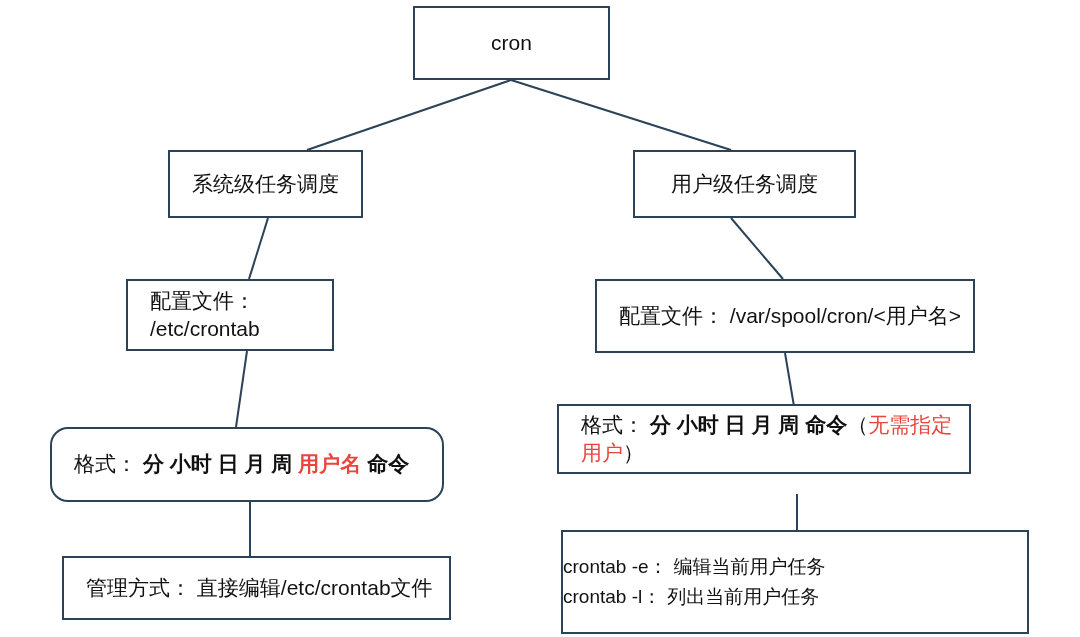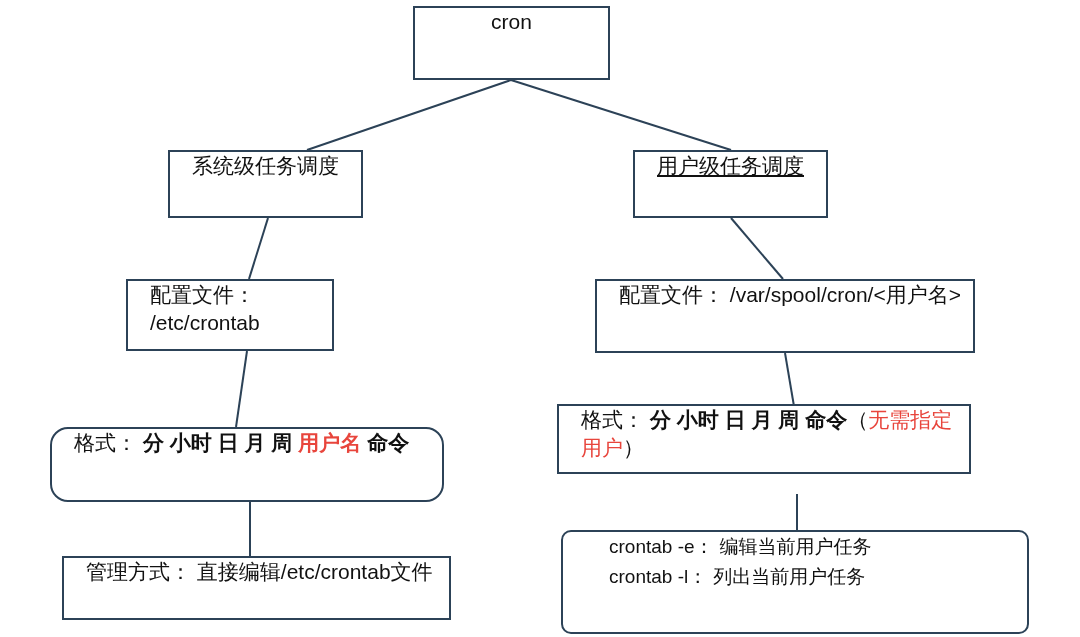--- a/index.html
+++ b/index.html
@@ -25,36 +25,34 @@
     width: 1080px;
     height: 637px;
     pointer-events: none;
   }
   .node {
     position: absolute;
     box-sizing: border-box;
     border: 2px solid #2c4257;
     background: #ffffff;
     display: flex;
-    align-items: flex-start;
+    align-items: center;
     color: #111111;
     line-height: 1.35;
   }
   .node.center {
     justify-content: center;
     text-align: center;
   }
   .node.leftpad {
     justify-content: flex-start;
     padding-left: 22px;
   }
   .node.listbox {
-    align-items: flex-start;
-    padding-left: 46px;
-    border-radius: 10px;
+    align-items: center;
   }
   .t-root { font-size: 21px; }
   .t-l2   { font-size: 21px; }
   .t-l3   { font-size: 21px; }
   .t-fmt  { font-size: 21px; }
   .t-mng  { font-size: 21px; }
   .t-list { font-size: 19px; }
 
   .bold { font-weight: bold; }
   .red  { color: #e8453c; }
@@ -92,21 +90,21 @@
   </svg>
 
   <div class="node center t-root" style="left:413px; top:6px; width:197px; height:74px;">
     <span>cron</span>
   </div>
 
   <div class="node center t-l2" style="left:168px; top:150px; width:195px; height:68px;">
     <span>系统级任务调度</span>
   </div>
 
-  <div class="node center t-l2" style="left:633px; top:150px; width:195px; height:68px;text-decoration:underline;">
+  <div class="node center t-l2" style="left:633px; top:150px; width:223px; height:68px;">
     <span>用户级任务调度</span>
   </div>
 
   <div class="node leftpad t-l3" style="left:126px; top:279px; width:208px; height:72px;">
     <span>配置文件： /etc/crontab</span>
   </div>
 
   <div class="node leftpad t-l3" style="left:595px; top:279px; width:380px; height:74px;">
     <span>配置文件： /var/spool/cron/&lt;用户名&gt;</span>
   </div>

